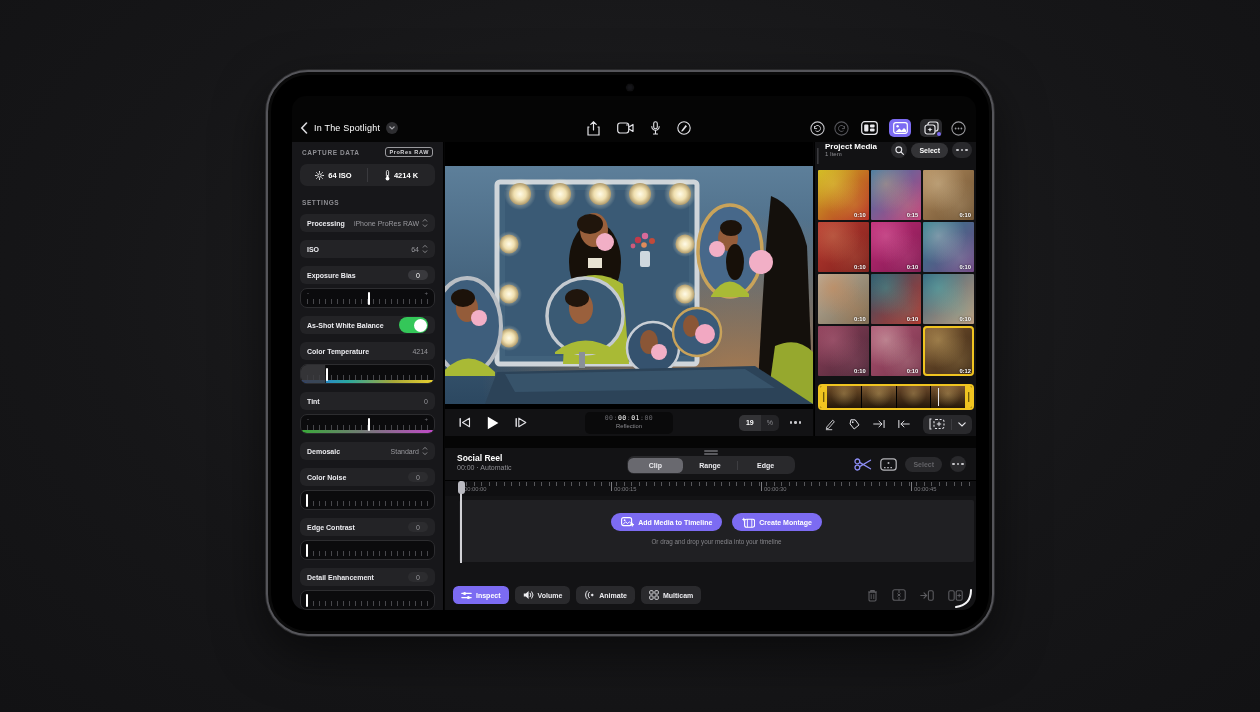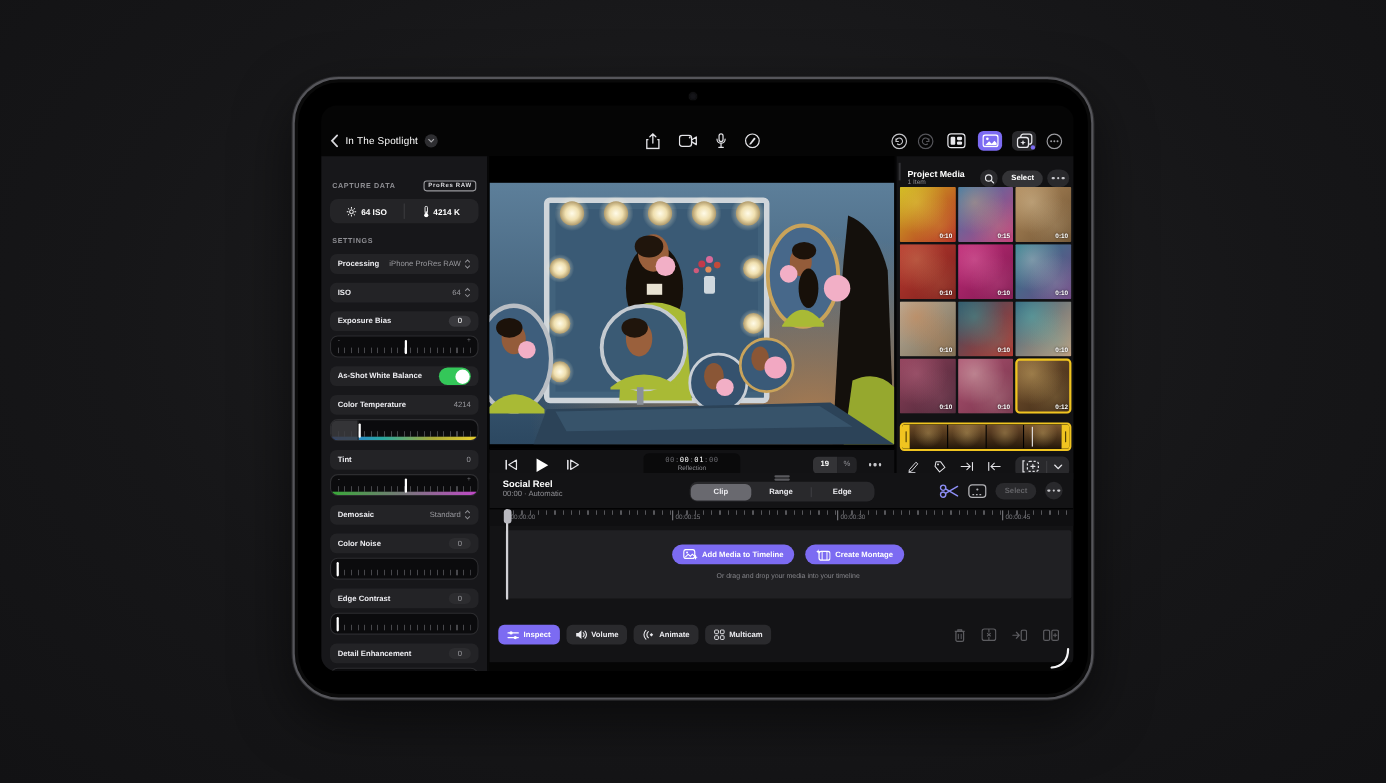--- a/index.html
+++ b/index.html
@@ -30,24 +30,24 @@
   .title-badge{width:12px;height:12px;border-radius:50%;background:#2e2e31;display:flex;align-items:center;justify-content:center}
   .nav-center{position:absolute;left:295px;display:flex;gap:17px;align-items:center}
   .nav-right{position:absolute;right:10px;display:flex;gap:9px;align-items:center}
   .icon-box{width:22px;height:18px;border-radius:5px;display:flex;align-items:center;justify-content:center}
   .icon-box.sel{background:var(--accent)}
   .icon-box.dk{background:#29292c;position:relative}
   .badge-dot{position:absolute;right:1px;bottom:1px;width:4px;height:4px;border-radius:50%;background:var(--accent)}
 
   
   .main{position:absolute;left:0;top:46px;width:684px;height:468px}
-  .inspector{position:absolute;left:0;top:0;width:152px;height:468px;background:#17171a;padding:20px 8px 0;border-right:1px solid #000}
+  .inspector{position:absolute;left:0;top:0;width:152px;height:468px;background:#17171a;padding:3px 8px 0;border-right:1px solid #000}
   .center-col{position:absolute;left:153px;top:0;width:368px;height:294px;background:#000}
   .media-panel{position:absolute;left:522px;top:0;width:162px;height:294px;background:#121214;border-left:1px solid #000}
-  .timeline{position:absolute;left:153px;top:288px;width:531px;height:172px;background:#131315}
+  .timeline{position:absolute;left:153px;top:306px;width:531px;height:172px;background:#131315}
 
   
   .sec-h{display:flex;justify-content:space-between;align-items:center;margin:2px 2px 0;font-size:6.5px;letter-spacing:.6px;color:#8e8e93;font-weight:bold}
   .prores{border:1px solid #9a9a9e;border-radius:3px;padding:1px 3px;font-size:5.5px;color:#d8d8dc;font-weight:bold}
   .cap-btns{margin-top:7px;height:22px;background:#242427;border-radius:7px;display:flex;align-items:stretch}
   .cap-btn{flex:1;display:flex;align-items:center;justify-content:center;gap:4px;font-size:7.5px;font-weight:bold;color:#fff}
   .cap-div{width:1px;background:#3a3a3e;margin:4px 0}
   .grp{margin-top:8px}
   .row{height:18px;background:#232326;border-radius:6px;display:flex;align-items:center;justify-content:space-between;padding:0 7px}
   .row .lbl{font-size:7px;color:#ececf0;font-weight:bold}
@@ -71,21 +71,21 @@
   .tc{font-family:"DejaVu Sans Mono",monospace;font-size:6.5px;letter-spacing:.5px}
   .tc .dim{color:#6a6a6f}.tc .lit{color:#fff}
   .tc-name{font-size:5.8px;color:#8e8e93;margin-top:1px}
   .zoom-ctl{position:absolute;right:34px;display:flex;align-items:center;height:16px;border-radius:5px;overflow:hidden}
   .zoom-ctl .num{background:#333336;color:#fff;font-size:7px;font-weight:bold;padding:0 7px;height:100%;display:flex;align-items:center}
   .zoom-ctl .pct{background:#232326;color:#8e8e93;font-size:7px;padding:0 6px;height:100%;display:flex;align-items:center}
   .dots3{display:flex;gap:2px}
   .dots3 i{width:2.5px;height:2.5px;border-radius:50%;background:#c8c8cc;display:block}
 
   
-  .mp-head{position:absolute;left:0;top:0;width:100%;height:28px;display:flex;align-items:flex-end;padding:0 4px 0 10px}
+  .mp-head{position:absolute;left:0;top:0;width:100%;height:28px;display:flex;align-items:flex-start;padding:0 4px 0 10px}
   .mp-grab{position:absolute;left:2px;top:6px;width:2px;height:16px;border-left:1px solid #3a3a3e;border-right:1px solid #2a2a2d}
   .mp-title{line-height:1.15}
   .mp-title .t{font-size:8px;font-weight:bold}
   .mp-title .s{font-size:6px;color:#8e8e93}
   .mp-actions{margin-left:auto;display:flex;align-items:center;gap:4px}
   .pill{background:#333336;border-radius:8px;height:15px;display:flex;align-items:center;justify-content:center;font-size:7px;color:#fff;font-weight:bold;padding:0 8px}
   .circ{width:16px;height:16px;border-radius:50%;background:#29292c;display:flex;align-items:center;justify-content:center}
   .media-grid{position:absolute;left:3px;top:28px;width:156px;display:grid;grid-template-columns:repeat(3,1fr);gap:2px}
   .thumb{height:50px;position:relative;overflow:hidden;border-radius:1px}
   .thumb .dur{position:absolute;right:3px;bottom:2px;font-size:5.8px;font-weight:bold;color:#fff;text-shadow:0 0 2px rgba(0,0,0,.9)}

